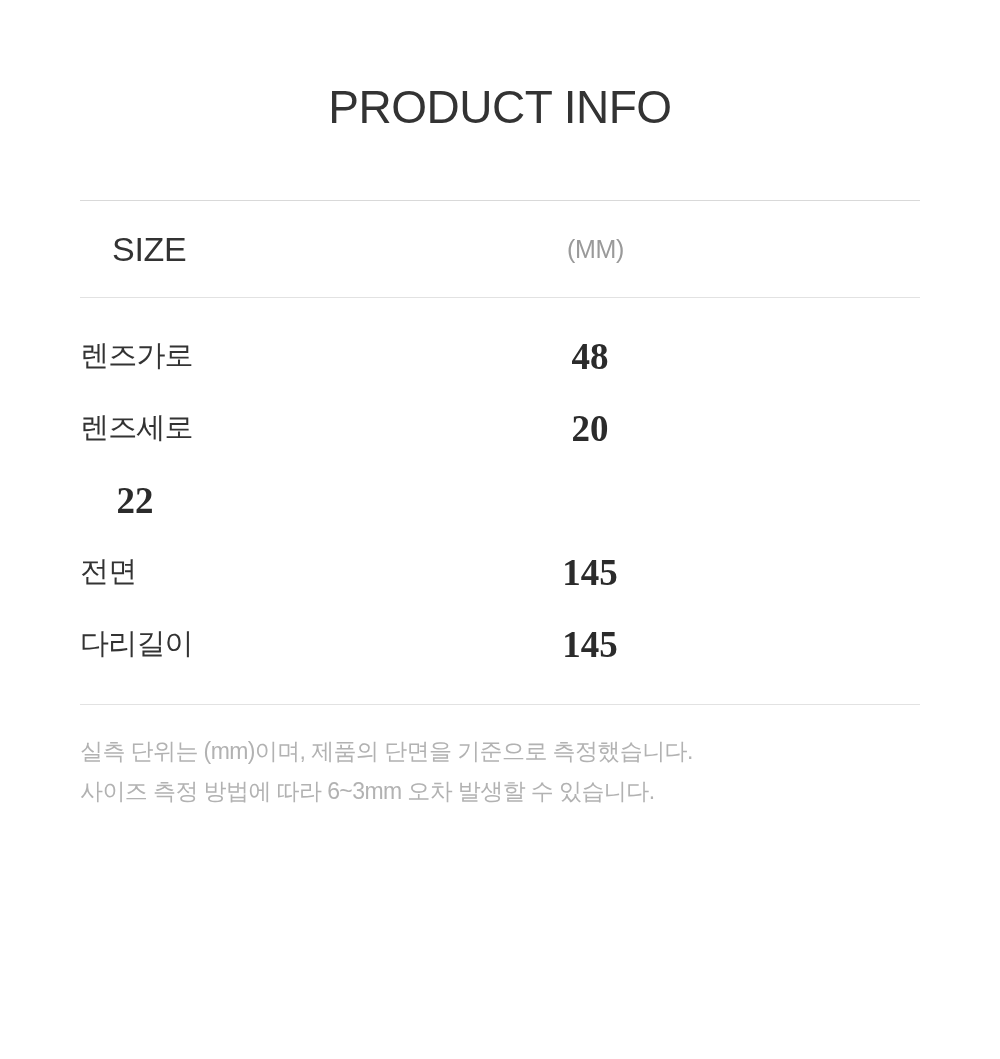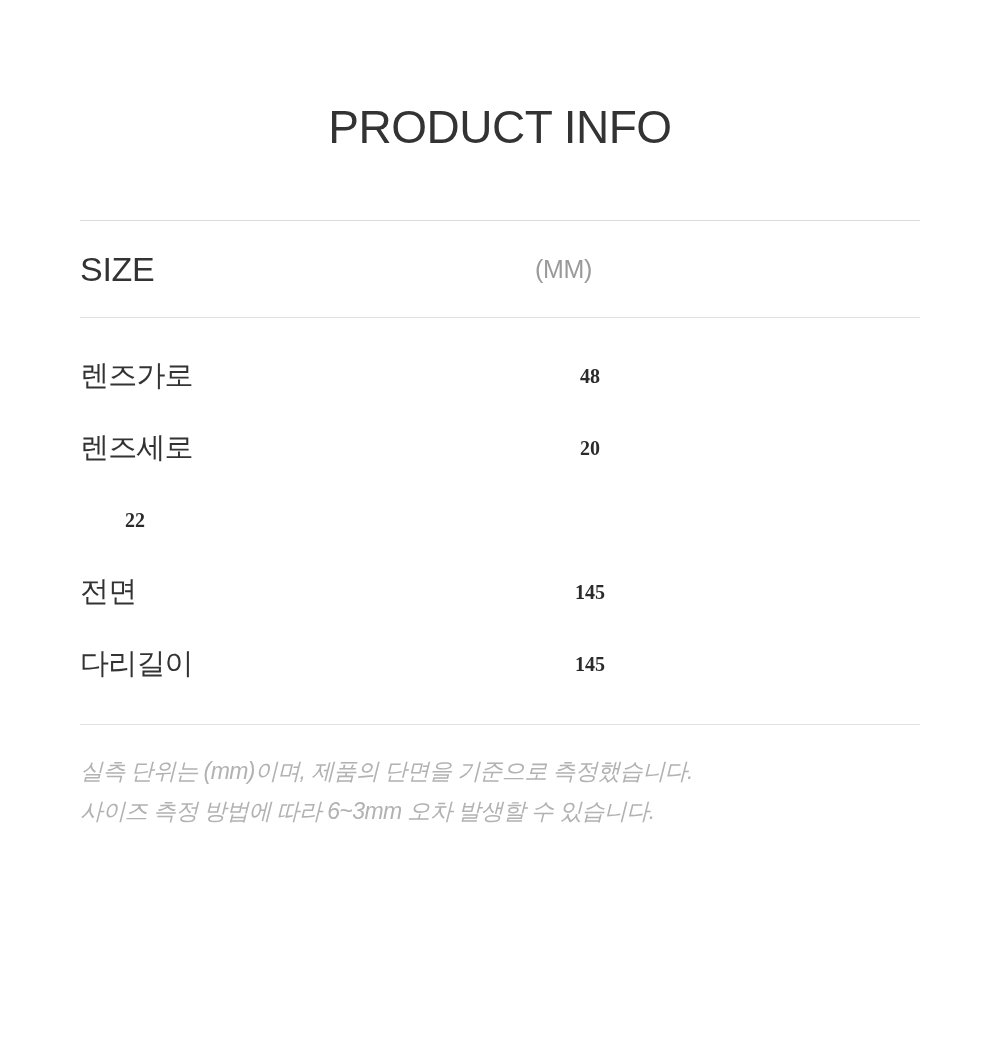--- a/index.html
+++ b/index.html
@@ -21,21 +21,21 @@
     position: relative;
     box-sizing: border-box;
   }
 
   .title {
     text-align: center;
     font-size: 46px;
     font-weight: 400;
     letter-spacing: -0.5px;
     color: #333333;
-    padding-top: 100px;
+    padding-top: 80px;
     margin: 0;
   }
 
   .table-wrap {
     width: 840px;
     margin: 0 auto;
     padding-top: 66px;
   }
 
   .rule-top {
@@ -47,20 +47,21 @@
     align-items: center;
     height: 96px;
     border-bottom: 1px solid #e2e2e2;
   }
 
   .header-label {
     font-size: 34px;
     color: #333333;
     letter-spacing: -0.3px;
     flex: 0 0 455px;
+    margin-left: 32px;
   }
 
   .header-unit {
     font-size: 25px;
     color: #9a9a9a;
     letter-spacing: -0.3px;
     text-align: left;
     flex: 0 0 110px;
   }
 
@@ -77,35 +78,34 @@
   }
 
   .row-label {
     font-size: 29px;
     color: #333333;
     letter-spacing: -0.8px;
     flex: 0 0 455px;
   }
 
   .row-value {
-    font-size: 20px;
+    font-size: 37px;
     font-weight: bold;
     color: #2b2b2b;
     text-align: center;
     flex: 0 0 110px;
     letter-spacing: 0px;
   }
 
   .rule-bottom {
     border-top: 1px solid #e2e2e2;
   }
 
   .notes {
     padding-top: 26px;
-    font-style: italic;
   }
 
   .note {
     font-size: 23px;
     color: #b2b2b2;
     letter-spacing: -0.6px;
     line-height: 40px;
   }
 </style>
 </head>

